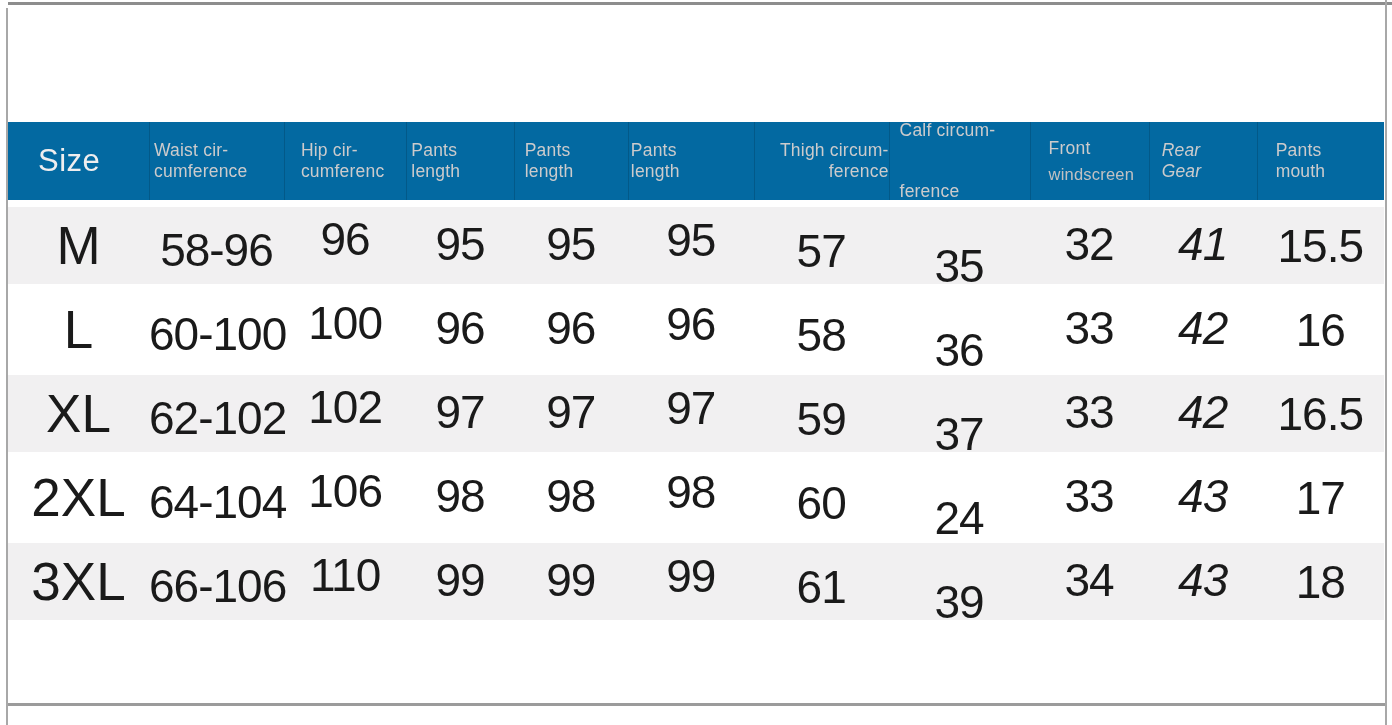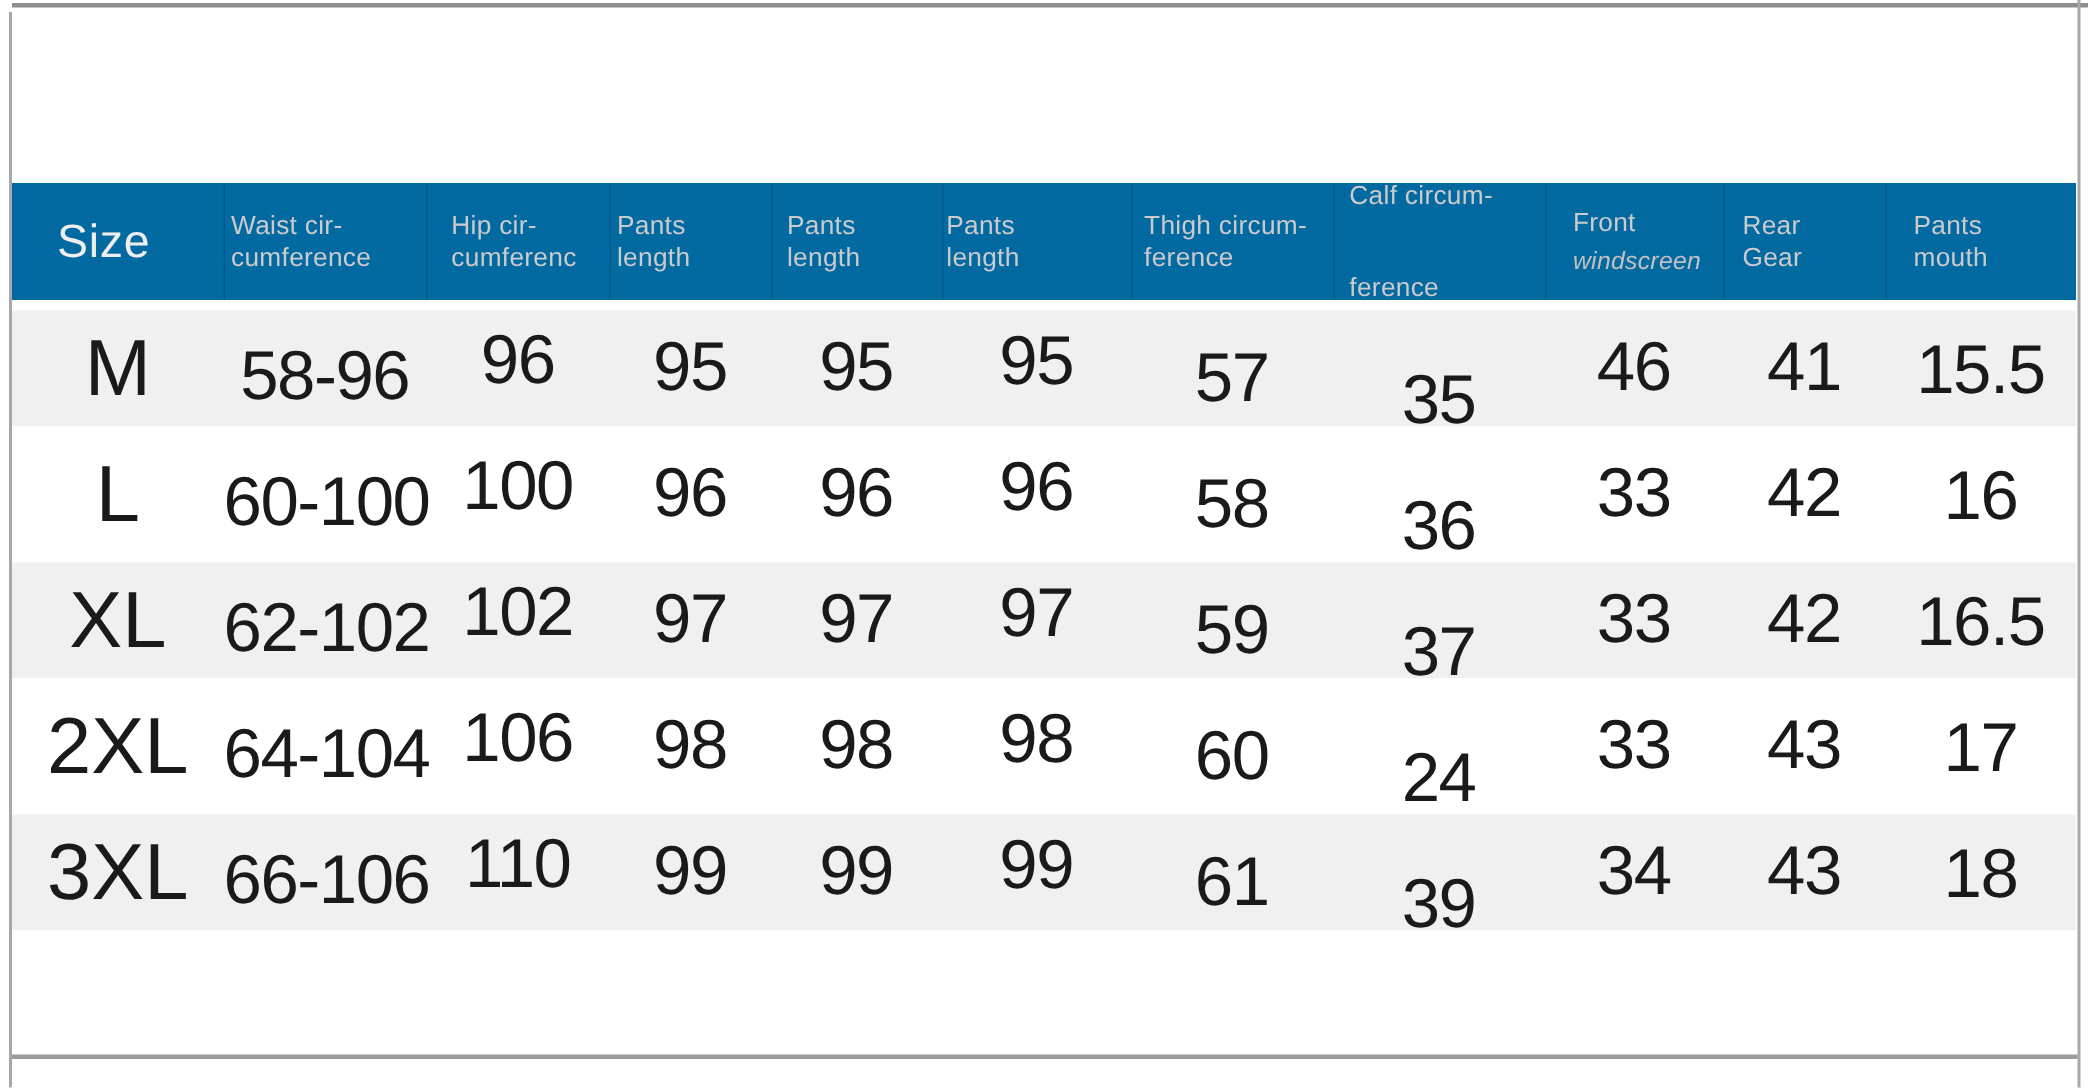--- a/index.html
+++ b/index.html
@@ -12,40 +12,40 @@
   .line.top{top:2px;left:8px;right:0;height:3px;background:#8d8d8d;}
   .line.bottom{top:703px;left:8px;right:7px;height:3px;background:#9b9b9b;}
   .line.left{left:6px;top:8px;bottom:0;width:2px;background:#a8a8a8;}
   .line.right{right:5px;top:0;bottom:0;width:2px;background:#a8a8a8;}
 
   .size-table{position:absolute;left:8px;top:122px;width:1376px;}
 
   
   .c0{width:10.25%;} .c1{width:9.8%;} .c2{width:8.9%;} .c3{width:7.8%;}
   .c4{width:8.3%;}  .c5{width:9.15%;} .c6{width:9.8%;} .c7{width:10.25%;gap:40px;}
-  .c8{width:8.65%;} .c9{width:7.85%;} .c10{width:9.25%;}
+  .c8{width:8.65%;} .c9{width:7.85%;font-style:italic;} .c10{width:9.25%;}
   .hrow .c0{padding-left:30px;} .hrow .c1{padding-left:4px;}
   .hrow .c2{padding-left:16px;} .hrow .c3{padding-left:4px;}
   .hrow .c4{padding-left:10px;} .hrow .c5{padding-left:2px;}
-  .hrow .c6{padding-left:8px;}  .hrow .c7{padding-left:10px;}
+  .hrow .c6{padding-left:8px;text-align:right;}  .hrow .c7{padding-left:10px;}
   .hrow .c8{padding-left:18px;} .hrow .c9{padding-left:12px;}
   .hrow .c10{padding-left:18px;}
 
   .hrow{
     display:flex;height:78px;background:#0369a1;align-items:stretch;
     margin-bottom:7px;
   }
   .hcell{
     box-sizing:border-box;display:flex;flex-direction:column;justify-content:center;
     color:#cccbcc;font-size:17.5px;line-height:1.22;letter-spacing:.2px;
     border-left:1px solid rgba(0,0,0,0.15);
   }
   .hcell:first-child{border-left:none;}
   .hcell .size-title{font-size:31px;color:#efeeef;letter-spacing:.5px;}
-  .hcell.c8 span:last-child{margin-top:5px;font-size:16.5px;color:#c2c1c2;font-style:italic;}
+  .hcell.c8 span:last-child{margin-top:5px;font-size:16.5px;color:#c2c1c2;}
 
   .row{
     display:flex;height:77px;align-items:center;margin-bottom:7px;
     color:#1a1a1a;background:#ffffff;
   }
   .row.stripe{background:#f1f0f1;}
   .cell{
     box-sizing:border-box;text-align:center;font-size:46px;letter-spacing:-1px;
     white-space:nowrap;
   }
@@ -119,21 +119,21 @@
 
   <div class="row stripe">
     <div class="cell size-label c0">M</div>
     <div class="cell c1">58-96</div>
     <div class="cell c2">96</div>
     <div class="cell c3">95</div>
     <div class="cell c4">95</div>
     <div class="cell c5">95</div>
     <div class="cell c6">57</div>
     <div class="cell c7">35</div>
-    <div class="cell c8">46</div>
+    <div class="cell c8">32</div>
     <div class="cell c9">41</div>
     <div class="cell c10">15.5</div>
   </div>
 
   <div class="row">
     <div class="cell size-label c0">L</div>
     <div class="cell c1">60-100</div>
     <div class="cell c2">100</div>
     <div class="cell c3">96</div>
     <div class="cell c4">96</div>

